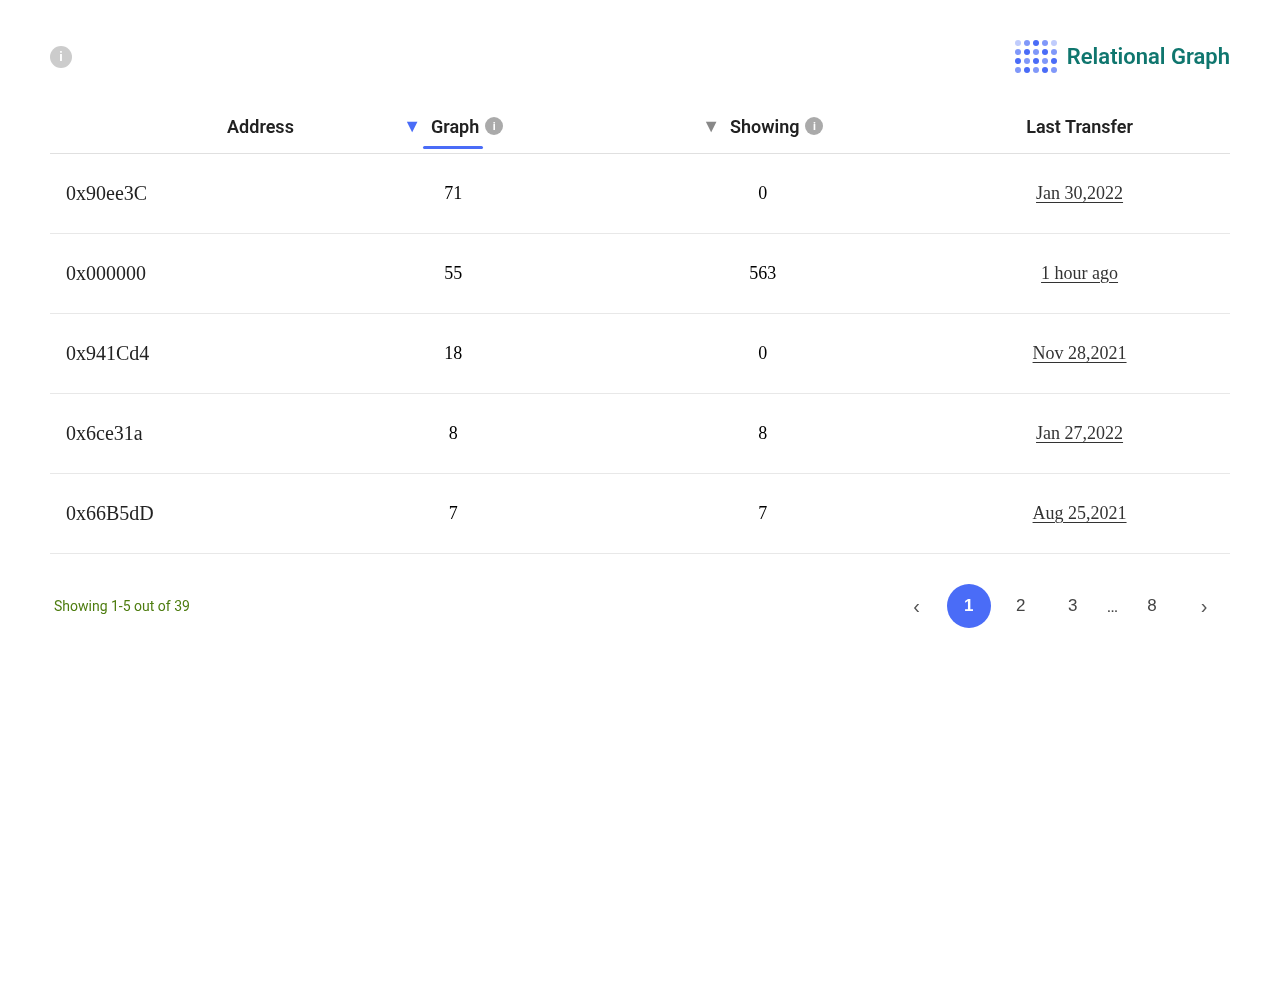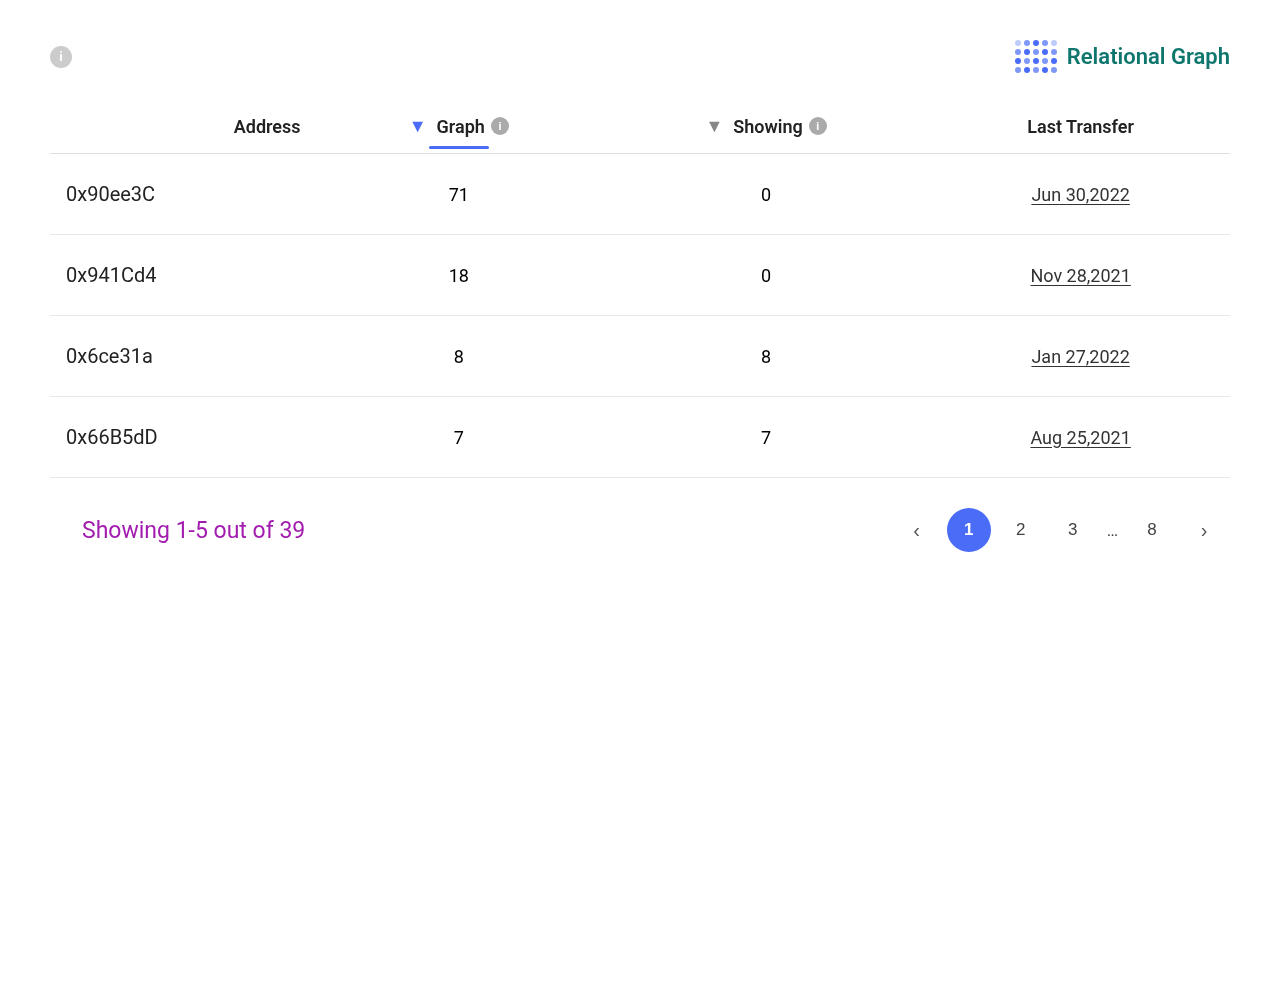--- a/index.html
+++ b/index.html
@@ -135,20 +135,21 @@
     }
 
     tbody tr:last-child {
       border-bottom: 1.5px solid #e8e8e8;
     }
 
     tbody td {
       padding: 28px 16px;
       font-size: 18px;
       color: #222;
+      font-family: Liberation Serif, serif;
     }
 
     tbody td.col-address {
       font-size: 20px;
       font-weight: 400;
     }
 
     tbody td.col-send,
     tbody td.col-receive {
       text-align: center;
@@ -169,23 +170,22 @@
 
     .footer {
       display: flex;
       align-items: center;
       justify-content: space-between;
       margin-top: 30px;
       padding: 0 4px;
     }
 
     .showing-text {
-      color: #a21caf;
-      font-size: 23px;
-      margin-left: 28px;
+      color: #4d7c0f;
+      font-size: 14px;
     }
 
     .pagination {
       display: flex;
       align-items: center;
       gap: 8px;
     }
 
     .page-btn {
       width: 44px;
@@ -279,21 +279,27 @@
       <th class="col-transfer">
         <span>Last Transfer</span>
       </th>
     </tr>
   </thead>
   <tbody id="table-body">
   <tr>
         <td class="col-address">0x90ee3C</td>
         <td class="col-send">71</td>
         <td class="col-receive">0</td>
-        <td class="col-transfer"><a class="transfer-link">Jun 30,2022</a></td>
+        <td class="col-transfer"><a class="transfer-link">Jan 30,2022</a></td>
+      </tr>
+      <tr>
+        <td class="col-address">0x000000</td>
+        <td class="col-send">55</td>
+        <td class="col-receive">563</td>
+        <td class="col-transfer"><a class="transfer-link">1 hour ago</a></td>
       </tr>
       <tr>
         <td class="col-address">0x941Cd4</td>
         <td class="col-send">18</td>
         <td class="col-receive">0</td>
         <td class="col-transfer"><a class="transfer-link">Nov 28,2021</a></td>
       </tr>
       <tr>
         <td class="col-address">0x6ce31a</td>
         <td class="col-send">8</td>

